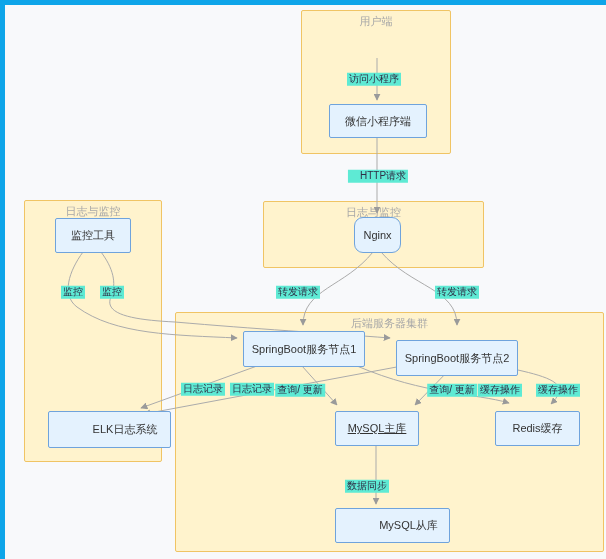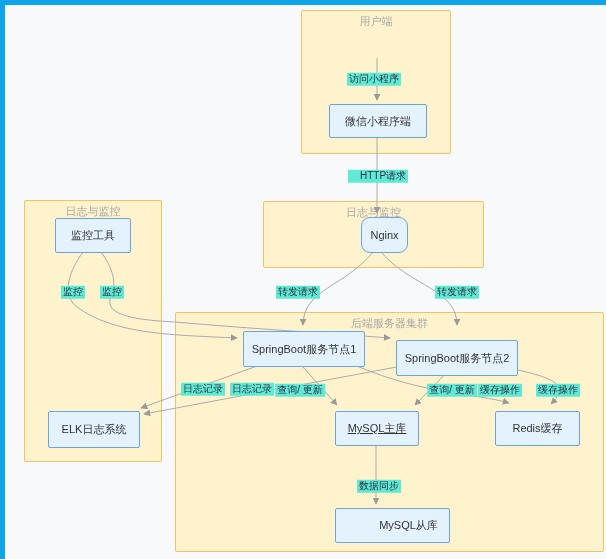--- a/index.html
+++ b/index.html
@@ -27,21 +27,21 @@
   }
   .node{
     position:absolute;
     background:#e4f2fe;
     border:1px solid #6fa3dc;
     border-radius:2px;
     display:flex;align-items:center;justify-content:center;
     font-size:11px;color:#333;
     z-index:3;white-space:nowrap;
   }
-  .node.rounded{border-radius:9px;margin-left:7px;}
+  .node.rounded{border-radius:9px;}
   #edges{position:absolute;left:0;top:0;z-index:2;}
   .edge-label{
     position:absolute;transform:translate(-50%,-50%);
     background:#5eead4;color:#2f2f45;
     font-size:10px;line-height:1.25;padding:0 2px;
     white-space:nowrap;z-index:4;
   }
 </style>
 </head>
 <body>
@@ -87,21 +87,21 @@
     </g>
   </svg>
 
 
   <div class="node" style="left:324px;top:99px;width:96px;height:32px;">微信小程序端</div>
 
   <div class="node rounded" style="left:349px;top:212px;width:45px;height:34px;">Nginx</div>
 
   <div class="node" style="left:50px;top:213px;width:74px;height:33px;">监控工具</div>
 
-  <div class="node" style="left:43px;top:406px;width:90px;height:35px;">ELK日志系统</div>
+  <div class="node" style="left:43px;top:406px;width:90px;height:35px;padding-left:31px;">ELK日志系统</div>
 
   <div class="node" style="left:238px;top:326px;width:120px;height:34px;">SpringBoot服务节点1</div>
 
   <div class="node" style="left:391px;top:335px;width:120px;height:34px;">SpringBoot服务节点2</div>
 
   <div class="node" style="left:330px;top:406px;width:82px;height:33px;text-decoration:underline;">MySQL主库</div>
 
   <div class="node" style="left:490px;top:406px;width:83px;height:33px;">Redis缓存</div>
 
   <div class="node" style="left:330px;top:503px;width:81px;height:33px;padding-left:32px;">MySQL从库</div>
@@ -123,15 +123,15 @@
   <div class="edge-label" style="left:247px;top:384px;">日志记录</div>
 
   <div class="edge-label" style="left:295px;top:385px;">查询/ 更新</div>
 
   <div class="edge-label" style="left:447px;top:385px;">查询/ 更新</div>
 
   <div class="edge-label" style="left:495px;top:385px;">缓存操作</div>
 
   <div class="edge-label" style="left:553px;top:385px;">缓存操作</div>
 
-  <div class="edge-label" style="left:374px;top:481px;">数据同步</div>
+  <div class="edge-label" style="left:362px;top:481px;">数据同步</div>
 
 </div>
 
 </body></html>

